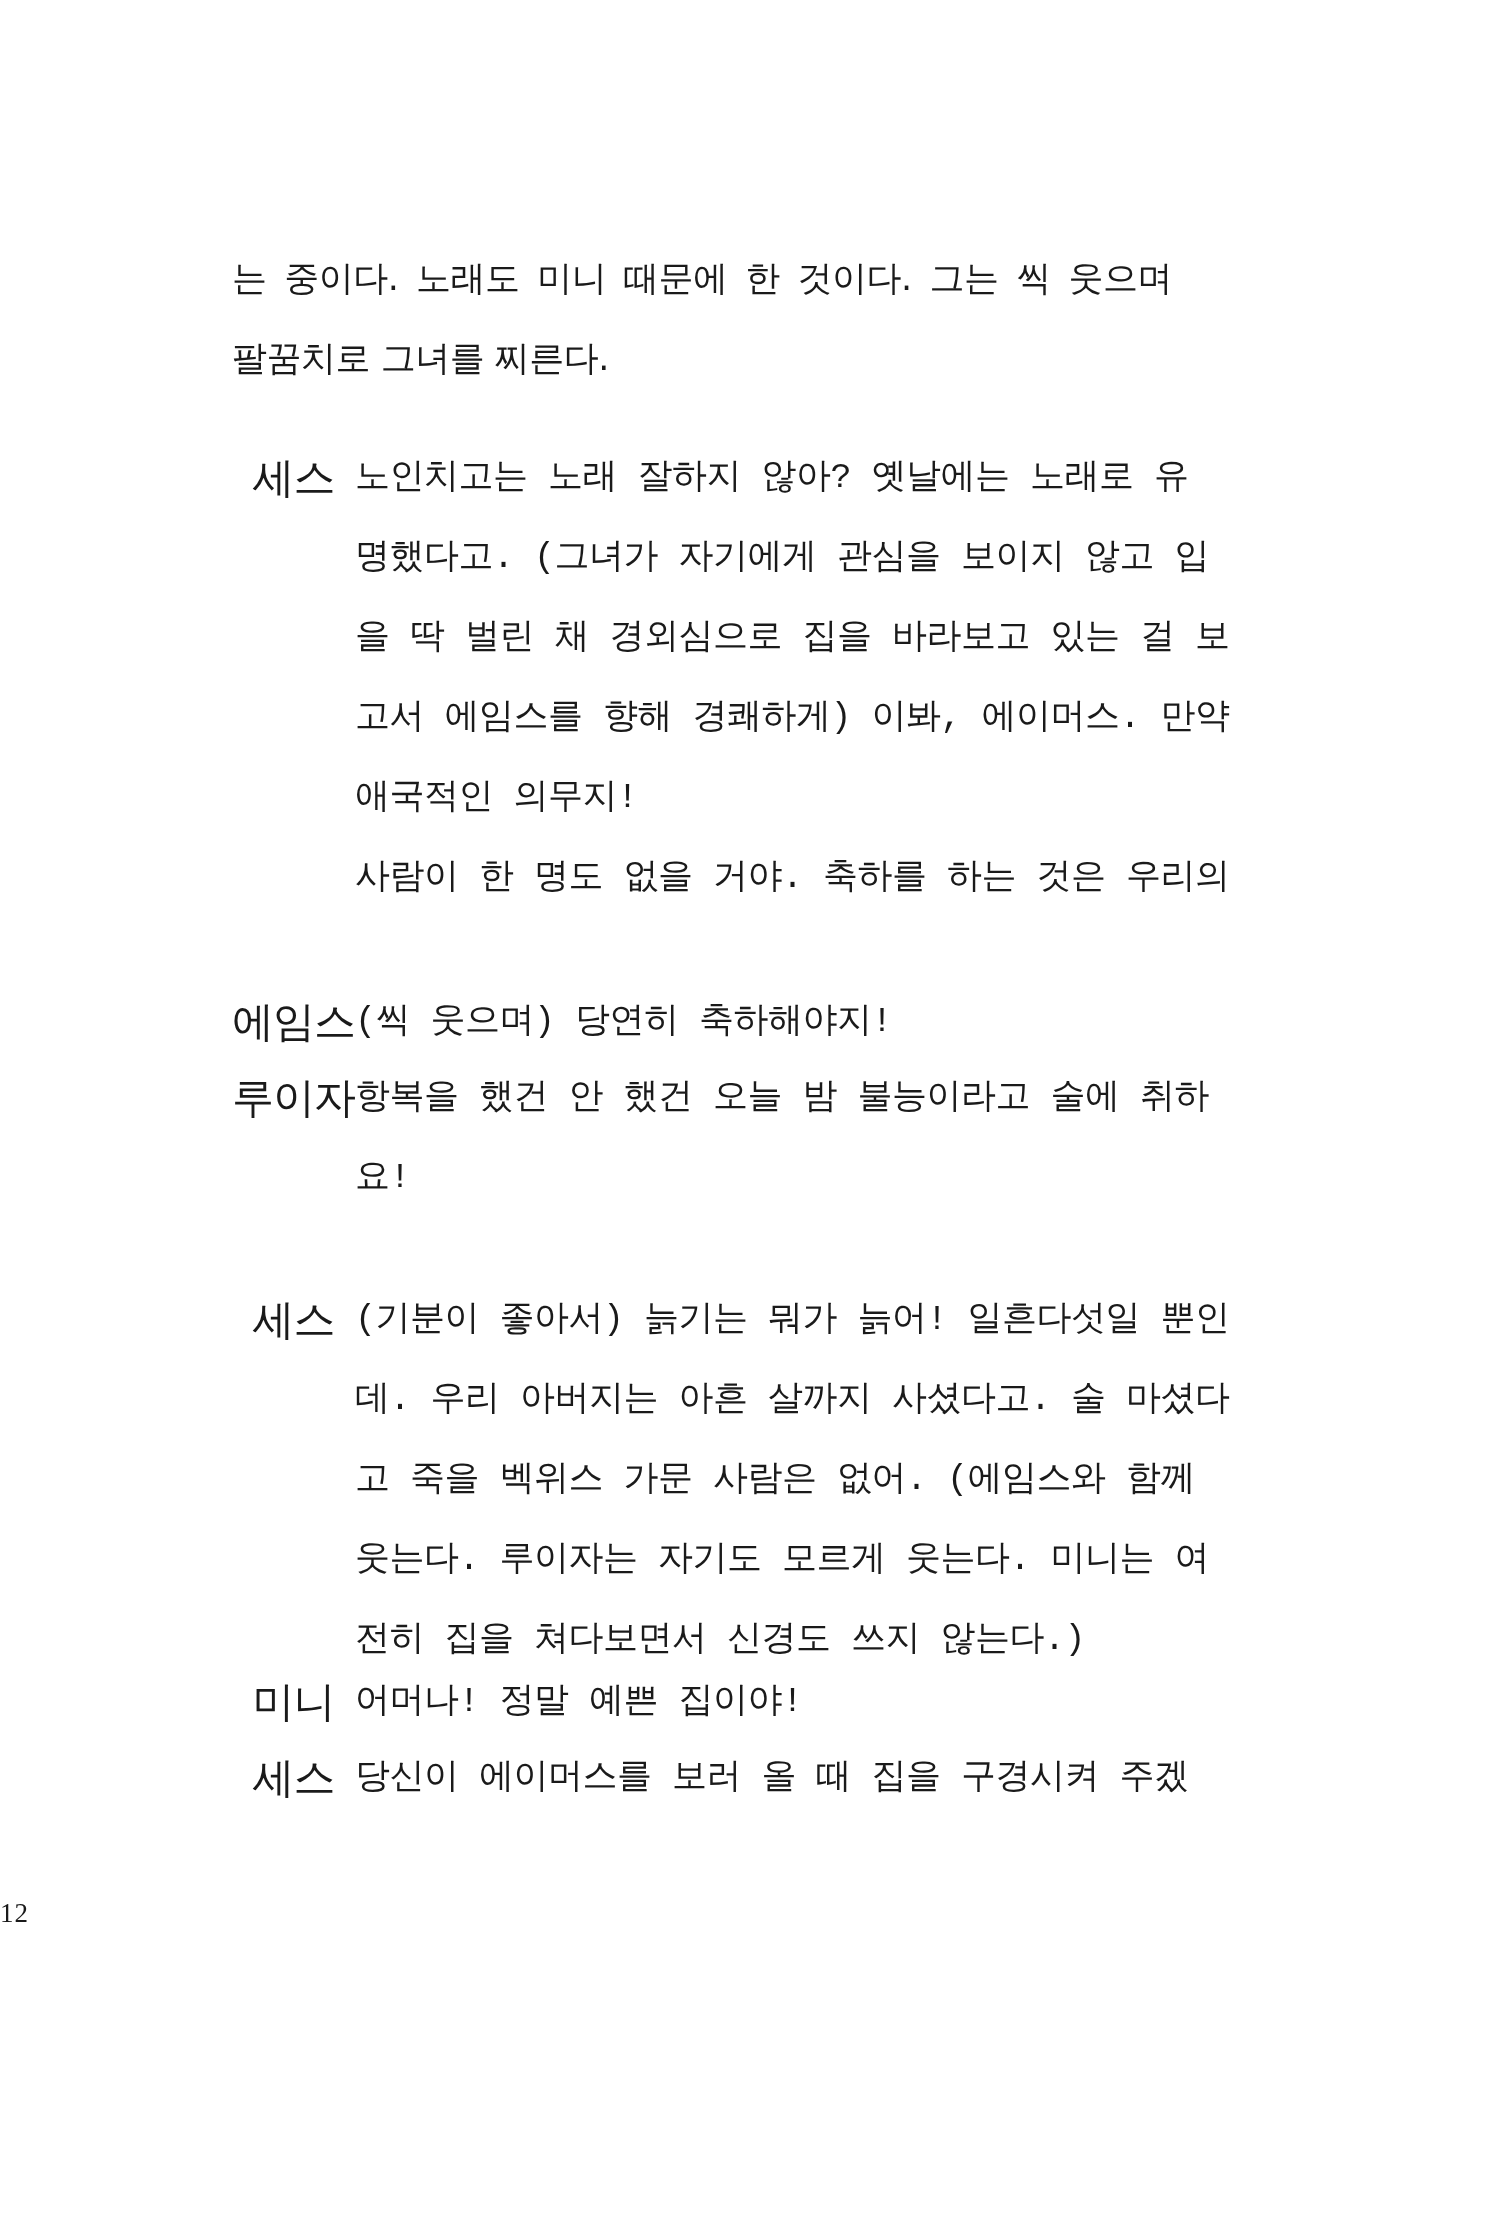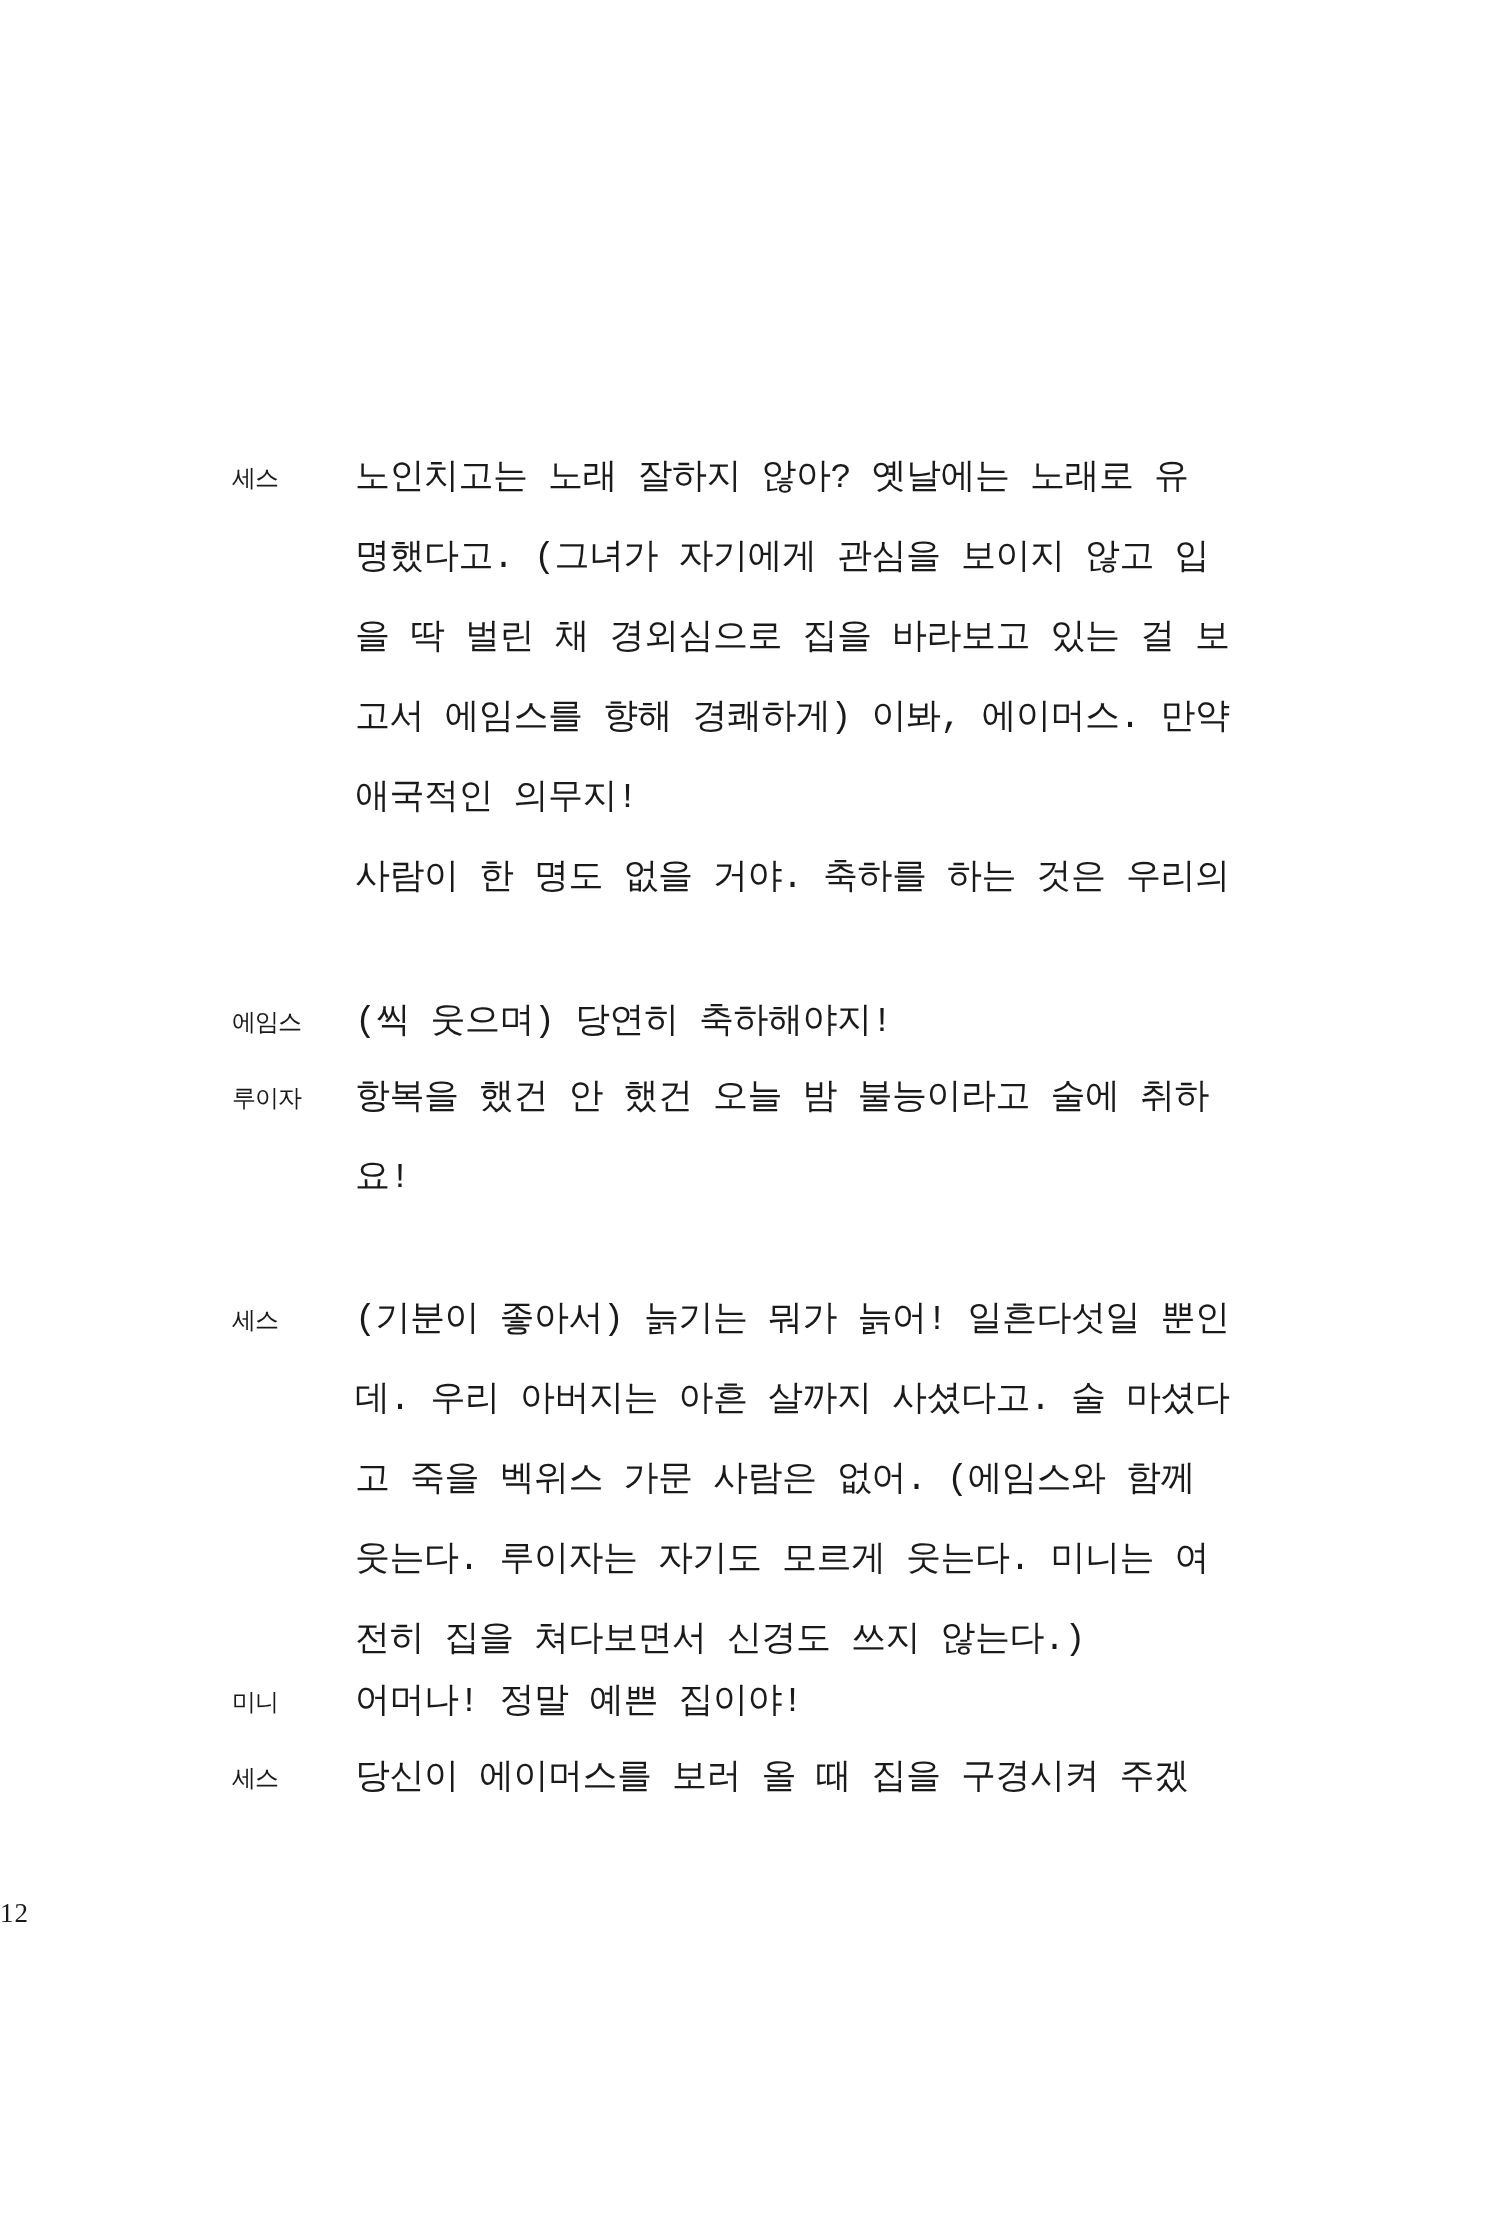--- a/index.html
+++ b/index.html
@@ -12,35 +12,40 @@
   .block { position: absolute; left: 232px; width: 940px; }
   .line {
     height: 80px; line-height: 80px; font-size: 35px; white-space: nowrap;
     text-align: justify; text-align-last: justify; letter-spacing: -0.5px;
   }
   .line.last { text-align-last: left; }
   .stage { top: 238px; }
   .dialogue { position: absolute; left: 232px; width: 940px; }
   .entry { display: flex; }
   .speaker {
-    width: 123px; flex: 0 0 123px; font-size: 24px; height: 80px; line-height: 80px;
+    width: 123px; flex: 0 0 123px; font-size: 42px; height: 80px; line-height: 80px;
     font-family: "Liberation Sans", "DejaVu Sans", sans-serif; white-space: nowrap;
     letter-spacing: -1px;
+    text-align: center;
   }
   .speech { flex: 1 1 auto; width: 817px; font-family: Liberation Mono, monospace; }
   .page-number {
     position: absolute; left: 0; width: 1512px; top: 1898px; text-align: left;
     font-family: "Liberation Serif", "DejaVu Serif", serif; font-size: 27px; letter-spacing: 1px;
   }
 </style>
 </head>
 <body>
 
 <div class="page">
 
+  <div class="block stage">
+    <div class="line">는 중이다. 노래도 미니 때문에 한 것이다. 그는 씩 웃으며</div>
+    <div class="line last">팔꿈치로 그녀를 찌른다.</div>
+  </div>
 
   <div class="dialogue" style="top:438px;">
     <div class="entry">
       <div class="speaker">세스</div>
       <div class="speech">
         <div class="line">노인치고는 노래 잘하지 않아? 옛날에는 노래로 유</div>
         <div class="line">명했다고. (그녀가 자기에게 관심을 보이지 않고 입</div>
         <div class="line">을 딱 벌린 채 경외심으로 집을 바라보고 있는 걸 보</div>
         <div class="line">고서 에임스를 향해 경쾌하게) 이봐, 에이머스. 만약</div>
         <div class="line last">애국적인 의무지!</div>

